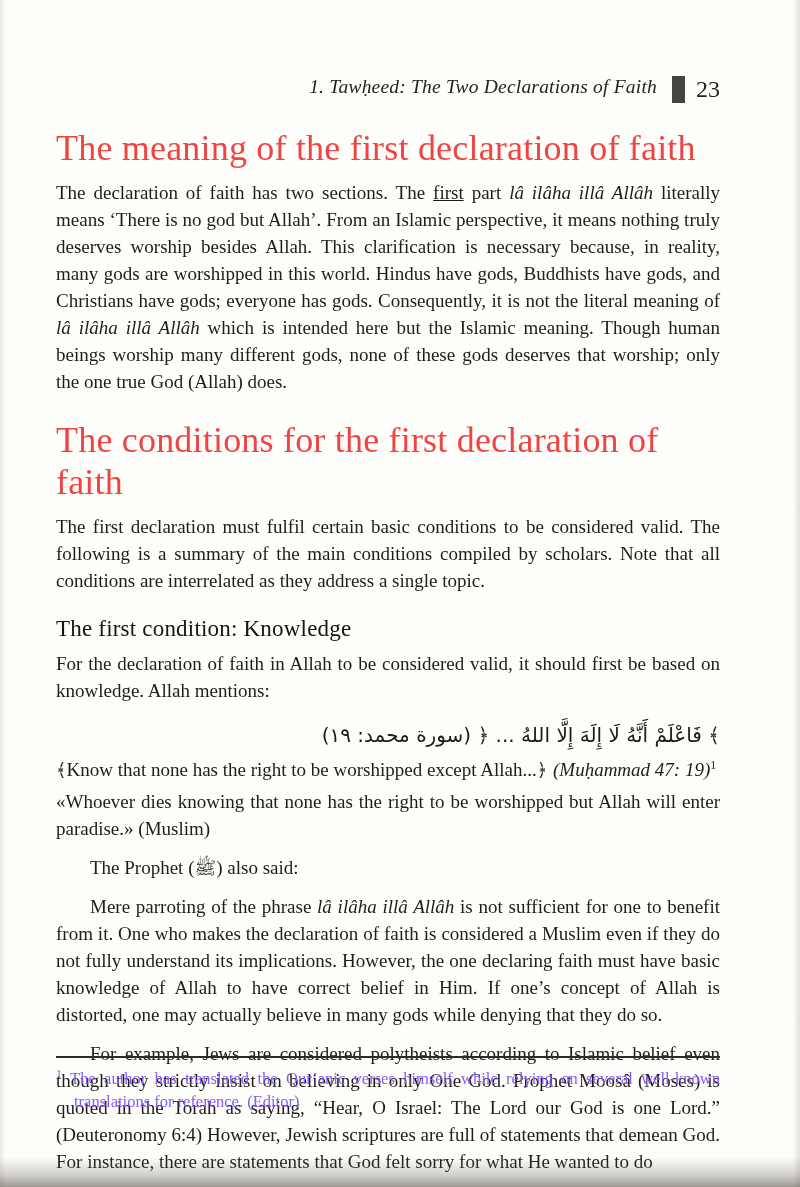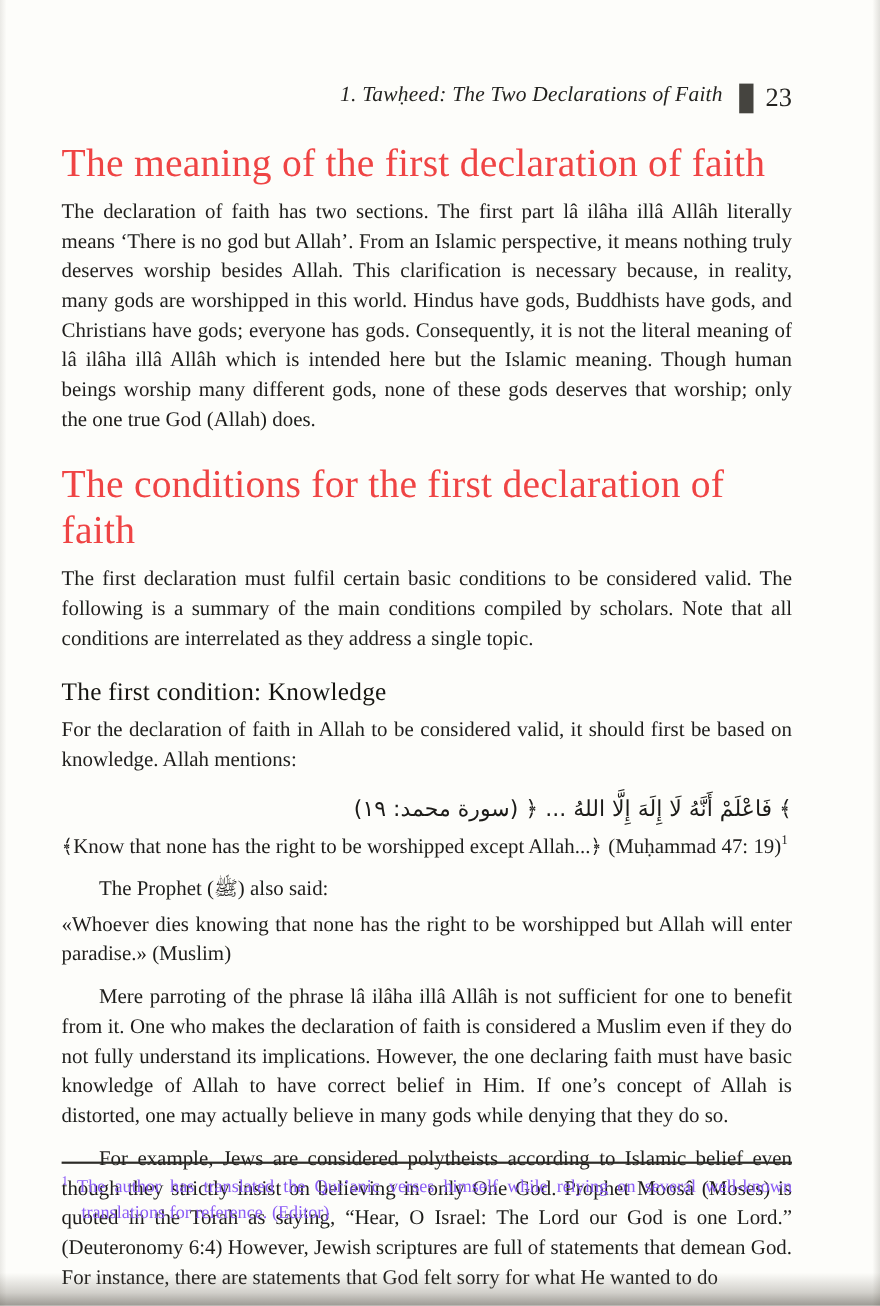--- a/index.html
+++ b/index.html
@@ -57,22 +57,22 @@
   h2.sub{
     font-size:23px;font-weight:normal;color:#161511;
     margin:22px 0 8px 0;letter-spacing:0.2px;
   }
   p.body{
     font-size:19px;line-height:27px;
     text-align:justify;margin:0 0 5px 0;
   }
   p.indent{text-indent:34px;}
   p.space-before{margin-top:12px;}
-  .it{}
-  .ul{}
+  .it{font-style:italic;}
+  .ul{text-decoration:underline;}
   sup.fn{font-size:12px;vertical-align:super;line-height:0;}
 
   .arabic-line{
     direction:rtl;text-align:right;
     font-family:"DejaVu Sans",sans-serif;
     font-size:20px;line-height:30px;
     margin:16px 0 6px 0;color:#1c1b18;
   }
   .ornate{font-family:"DejaVu Sans",sans-serif;font-size:18px;}
   .saw{font-family:"DejaVu Sans",sans-serif;font-size:18px;}
@@ -111,23 +111,23 @@
     <p class="body">The first declaration must fulfil certain basic conditions to be considered valid. The following is a summary of the main conditions compiled by scholars. Note that all conditions are interrelated as they address a single topic.</p>
 
     <h2 class="sub">The first condition: Knowledge</h2>
 
     <p class="body">For the declaration of faith in Allah to be considered valid, it should first be based on knowledge. Allah mentions:</p>
 
     <div class="arabic-line">﴾ فَاعْلَمْ أَنَّهُ لَا إِلَهَ إِلَّا اللهُ ... ﴿ (سورة محمد: ١٩)</div>
 
     <p class="body"><span class="ornate">﴾</span><span>Know that none has the right to be worshipped except Allah...</span><span class="ornate">﴿ </span><span class="it">(Muḥammad 47: 19)</span><sup class="fn">1</sup></p>
 
+    <p class="body">«Whoever dies knowing that none has the right to be worshipped but Allah will enter paradise.» (Muslim)</p>
+
     <p class="body indent space-before"><span>The Prophet (</span><span class="saw">ﷺ</span><span>) also said:</span></p>
-
-    <p class="body">«Whoever dies knowing that none has the right to be worshipped but Allah will enter paradise.» (Muslim)</p>
 
     <p class="body indent space-before"><span>Mere parroting of the phrase </span><span class="it">lâ ilâha illâ Allâh</span><span> is not sufficient for one to benefit from it. One who makes the declaration of faith is considered a Muslim even if they do not fully understand its implications. However, the one declaring faith must have basic knowledge of Allah to have correct belief in Him. If one’s concept of Allah is distorted, one may actually believe in many gods while denying that they do so.</span></p>
 
     <p class="body indent space-before">For example, Jews are considered polytheists according to Islamic belief even though they strictly insist on believing in only One God. Prophet Moosâ (Moses) is quoted in the Torah as saying, “Hear, O Israel: The Lord our God is one Lord.” (Deuteronomy 6:4) However, Jewish scriptures are full of statements that demean God. For instance, there are statements that God felt sorry for what He wanted to do</p>
 
   </div>
 
   <div class="footnote-block">
     <hr class="footnote-rule">
     <p class="footnote-text"><sup class="fn">1</sup><span> The author has translated the Qur’anic verses himself while relying on several well-known translations for reference. (Editor)</span></p>

